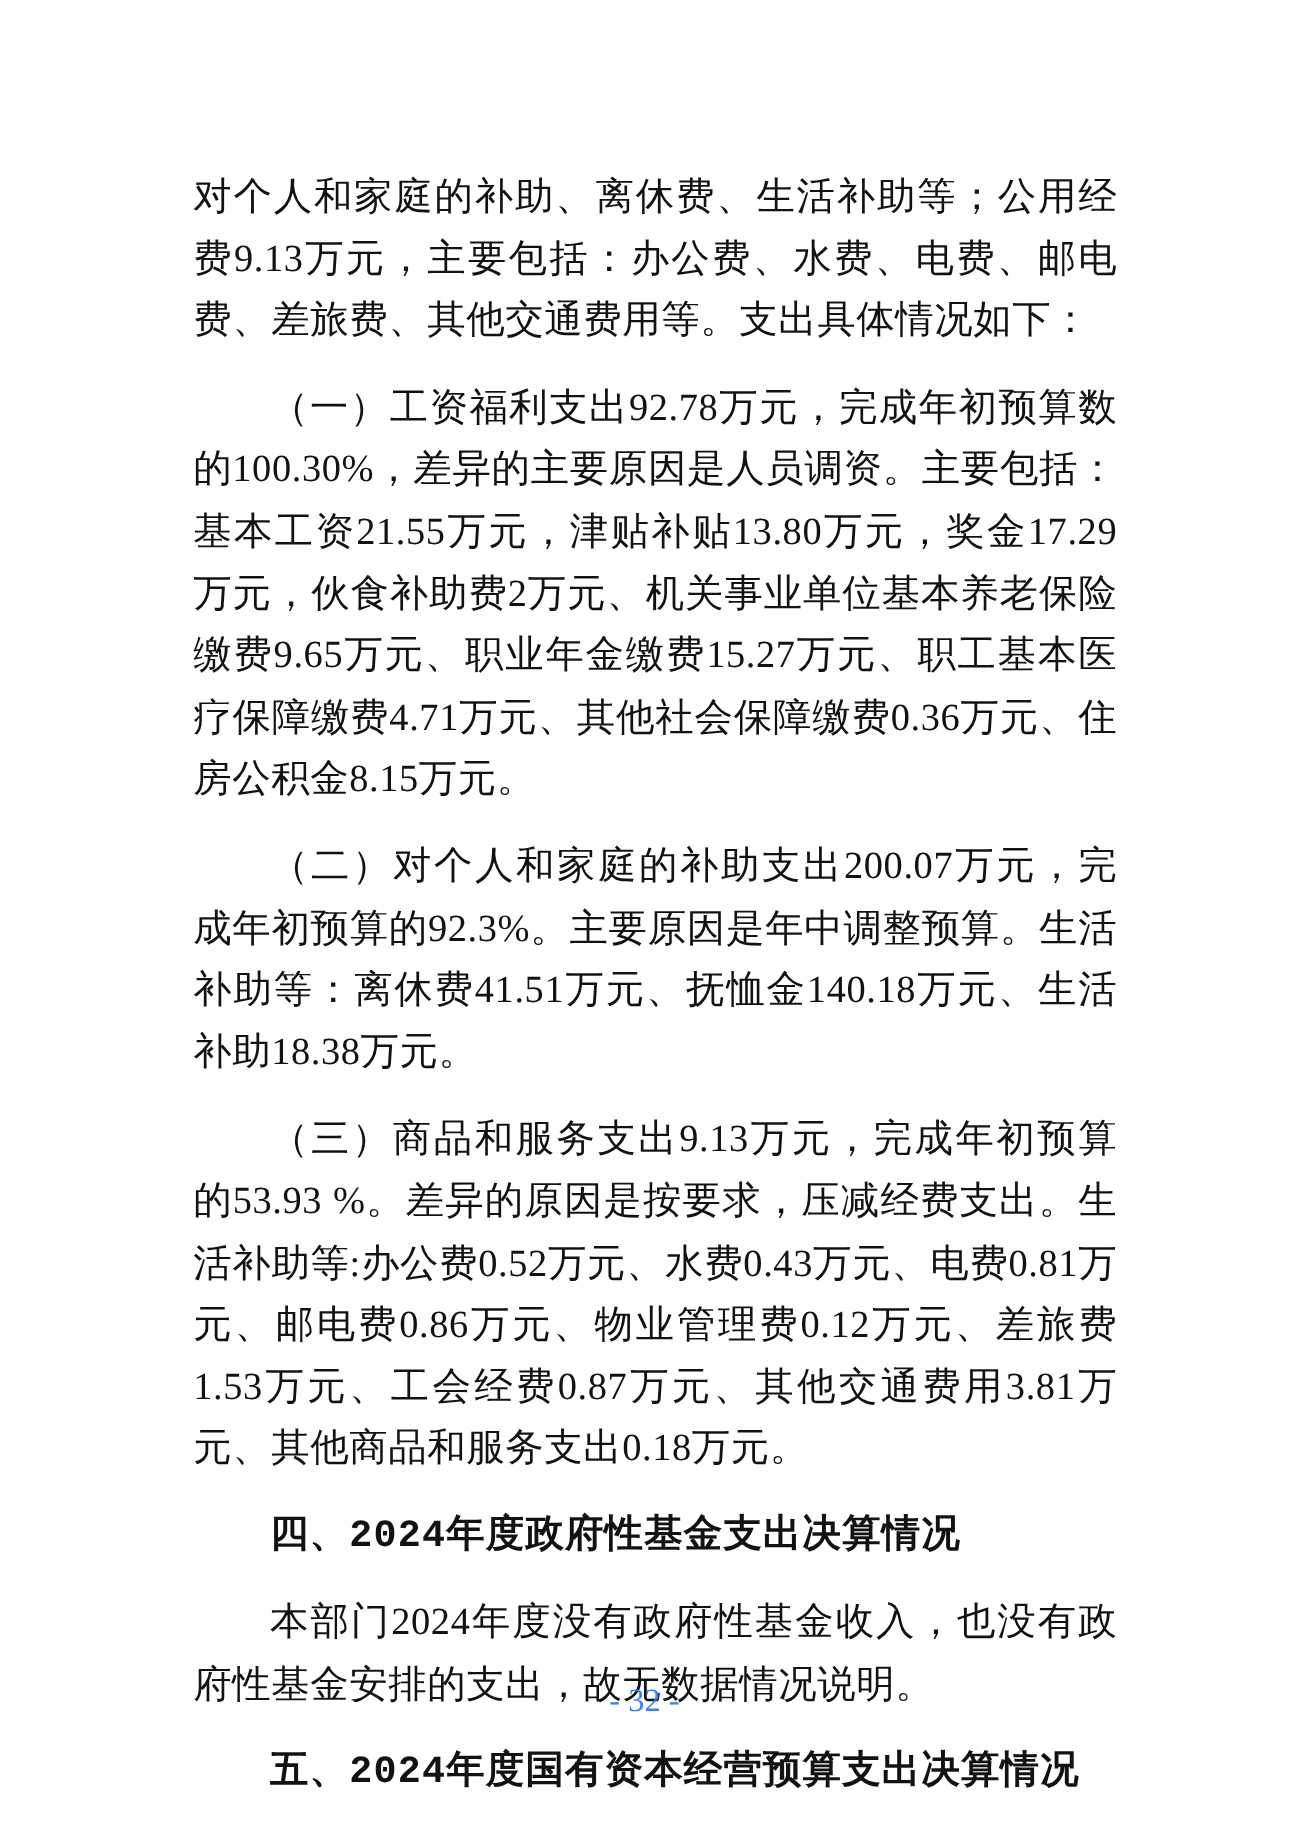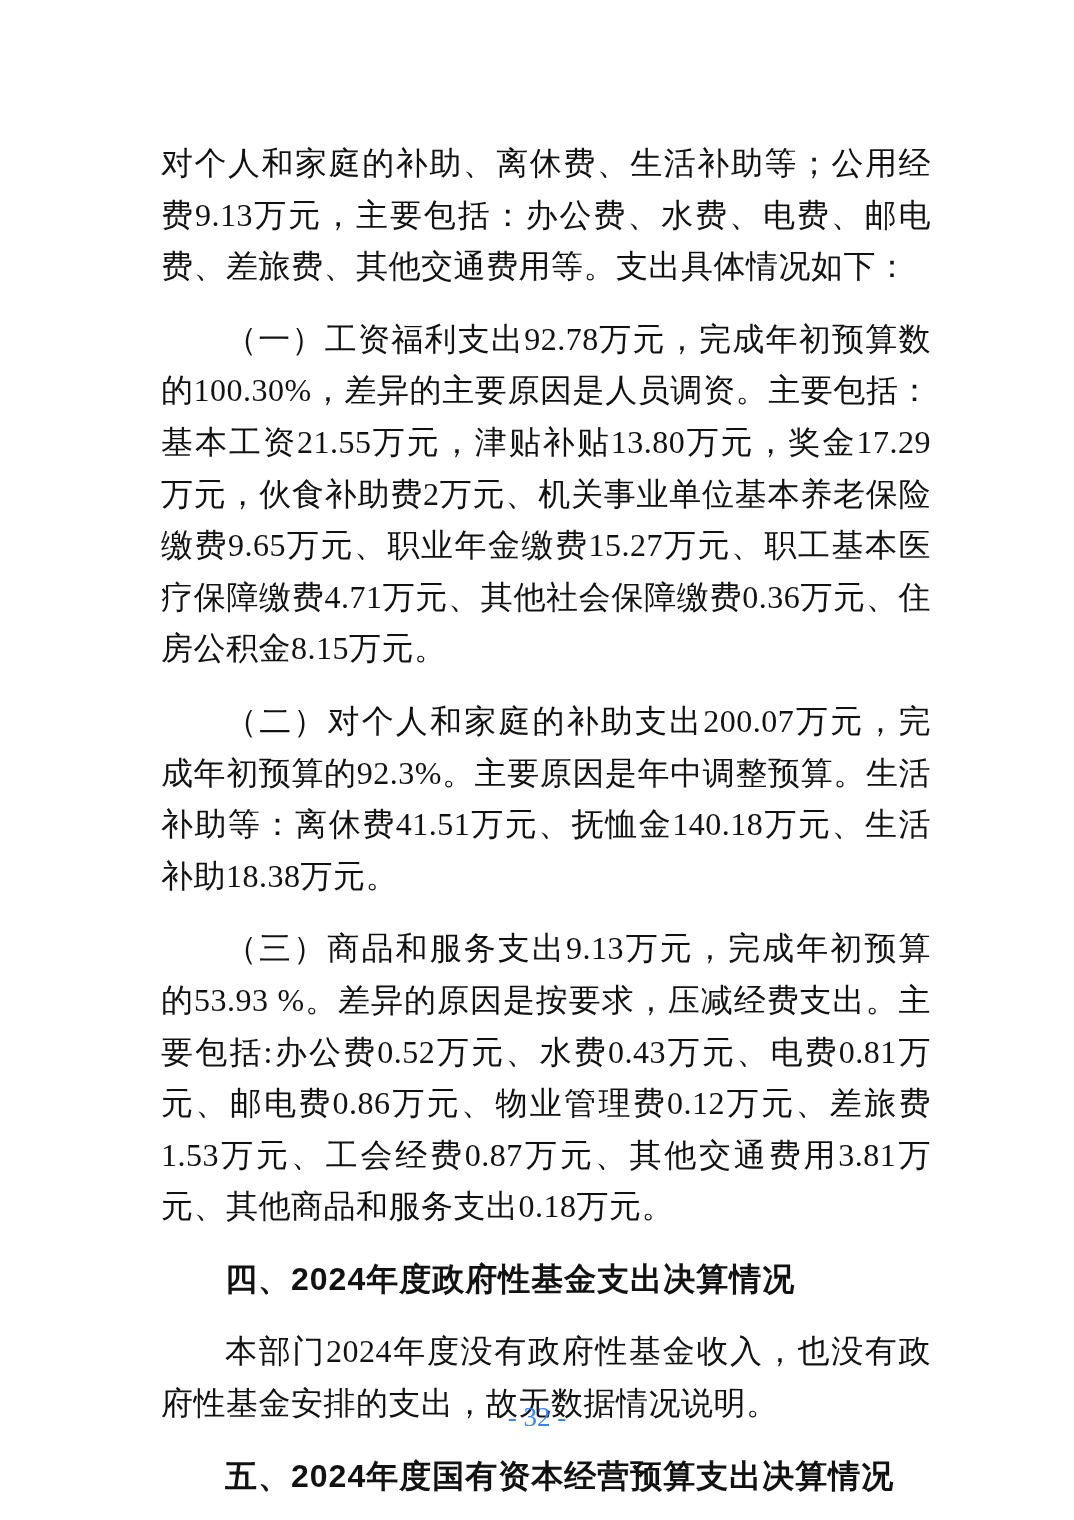--- a/index.html
+++ b/index.html
@@ -28,21 +28,21 @@
     line-height: 51.6px;
     text-align: justify;
     text-justify: inter-character;
     letter-spacing: 0.5px;
   }
   .doc-content p.indent {
     text-indent: 2em;
     margin-top: 21px;
   }
   .doc-content p.heading {
-    font-family: Liberation Sans, sans-serif;
+    font-family: Liberation Mono, monospace;
     font-weight: 700;
     text-align: left;
     letter-spacing: 1px;
   }
   .page-footer {
     position: absolute;
     left: 0;
     top: 1402px;
     width: 100%;
     text-align: center;
@@ -53,21 +53,21 @@
 </style>
 </head>
 <body>
 
 <div class="page">
   <main class="doc-content" id="doc-content">
 
   <p class="body">对个人和家庭的补助、离休费、生活补助等；公用经费9.13万元，主要包括：办公费、水费、电费、邮电费、差旅费、其他交通费用等。支出具体情况如下：</p>
       <p class="body indent">（一）工资福利支出92.78万元，完成年初预算数的100.30%，差异的主要原因是人员调资。主要包括：基本工资21.55万元，津贴补贴13.80万元，奖金17.29万元，伙食补助费2万元、机关事业单位基本养老保险缴费9.65万元、职业年金缴费15.27万元、职工基本医疗保障缴费4.71万元、其他社会保障缴费0.36万元、住房公积金8.15万元。</p>
       <p class="body indent">（二）对个人和家庭的补助支出200.07万元，完成年初预算的92.3%。主要原因是年中调整预算。生活补助等：离休费41.51万元、抚恤金140.18万元、生活补助18.38万元。</p>
-      <p class="body indent">（三）商品和服务支出9.13万元，完成年初预算的53.93 %。差异的原因是按要求，压减经费支出。主要包括:办公费0.52万元、水费0.43万元、电费0.81万元、邮电费0.86万元、物业管理费0.12万元、差旅费1.53万元、工会经费0.87万元、其他交通费用3.81万元、其他商品和服务支出0.18万元。</p>
+      <p class="body indent">（三）商品和服务支出9.13万元，完成年初预算的53.93 %。差异的原因是按要求，压减经费支出。生活补助等:办公费0.52万元、水费0.43万元、电费0.81万元、邮电费0.86万元、物业管理费0.12万元、差旅费1.53万元、工会经费0.87万元、其他交通费用3.81万元、其他商品和服务支出0.18万元。</p>
       <p class="heading indent">四、2024年度政府性基金支出决算情况</p>
       <p class="body indent">本部门2024年度没有政府性基金收入，也没有政府性基金安排的支出，故无数据情况说明。</p>
       <p class="heading indent">五、2024年度国有资本经营预算支出决算情况</p>
       <p class="body indent">本部门2024年度国有资本经营预算支出7.53万元，压减经费支出。其中：</p>
     </main>
   <footer class="page-footer">
     <span>- 32 -</span>
   </footer>
 </div>
 

